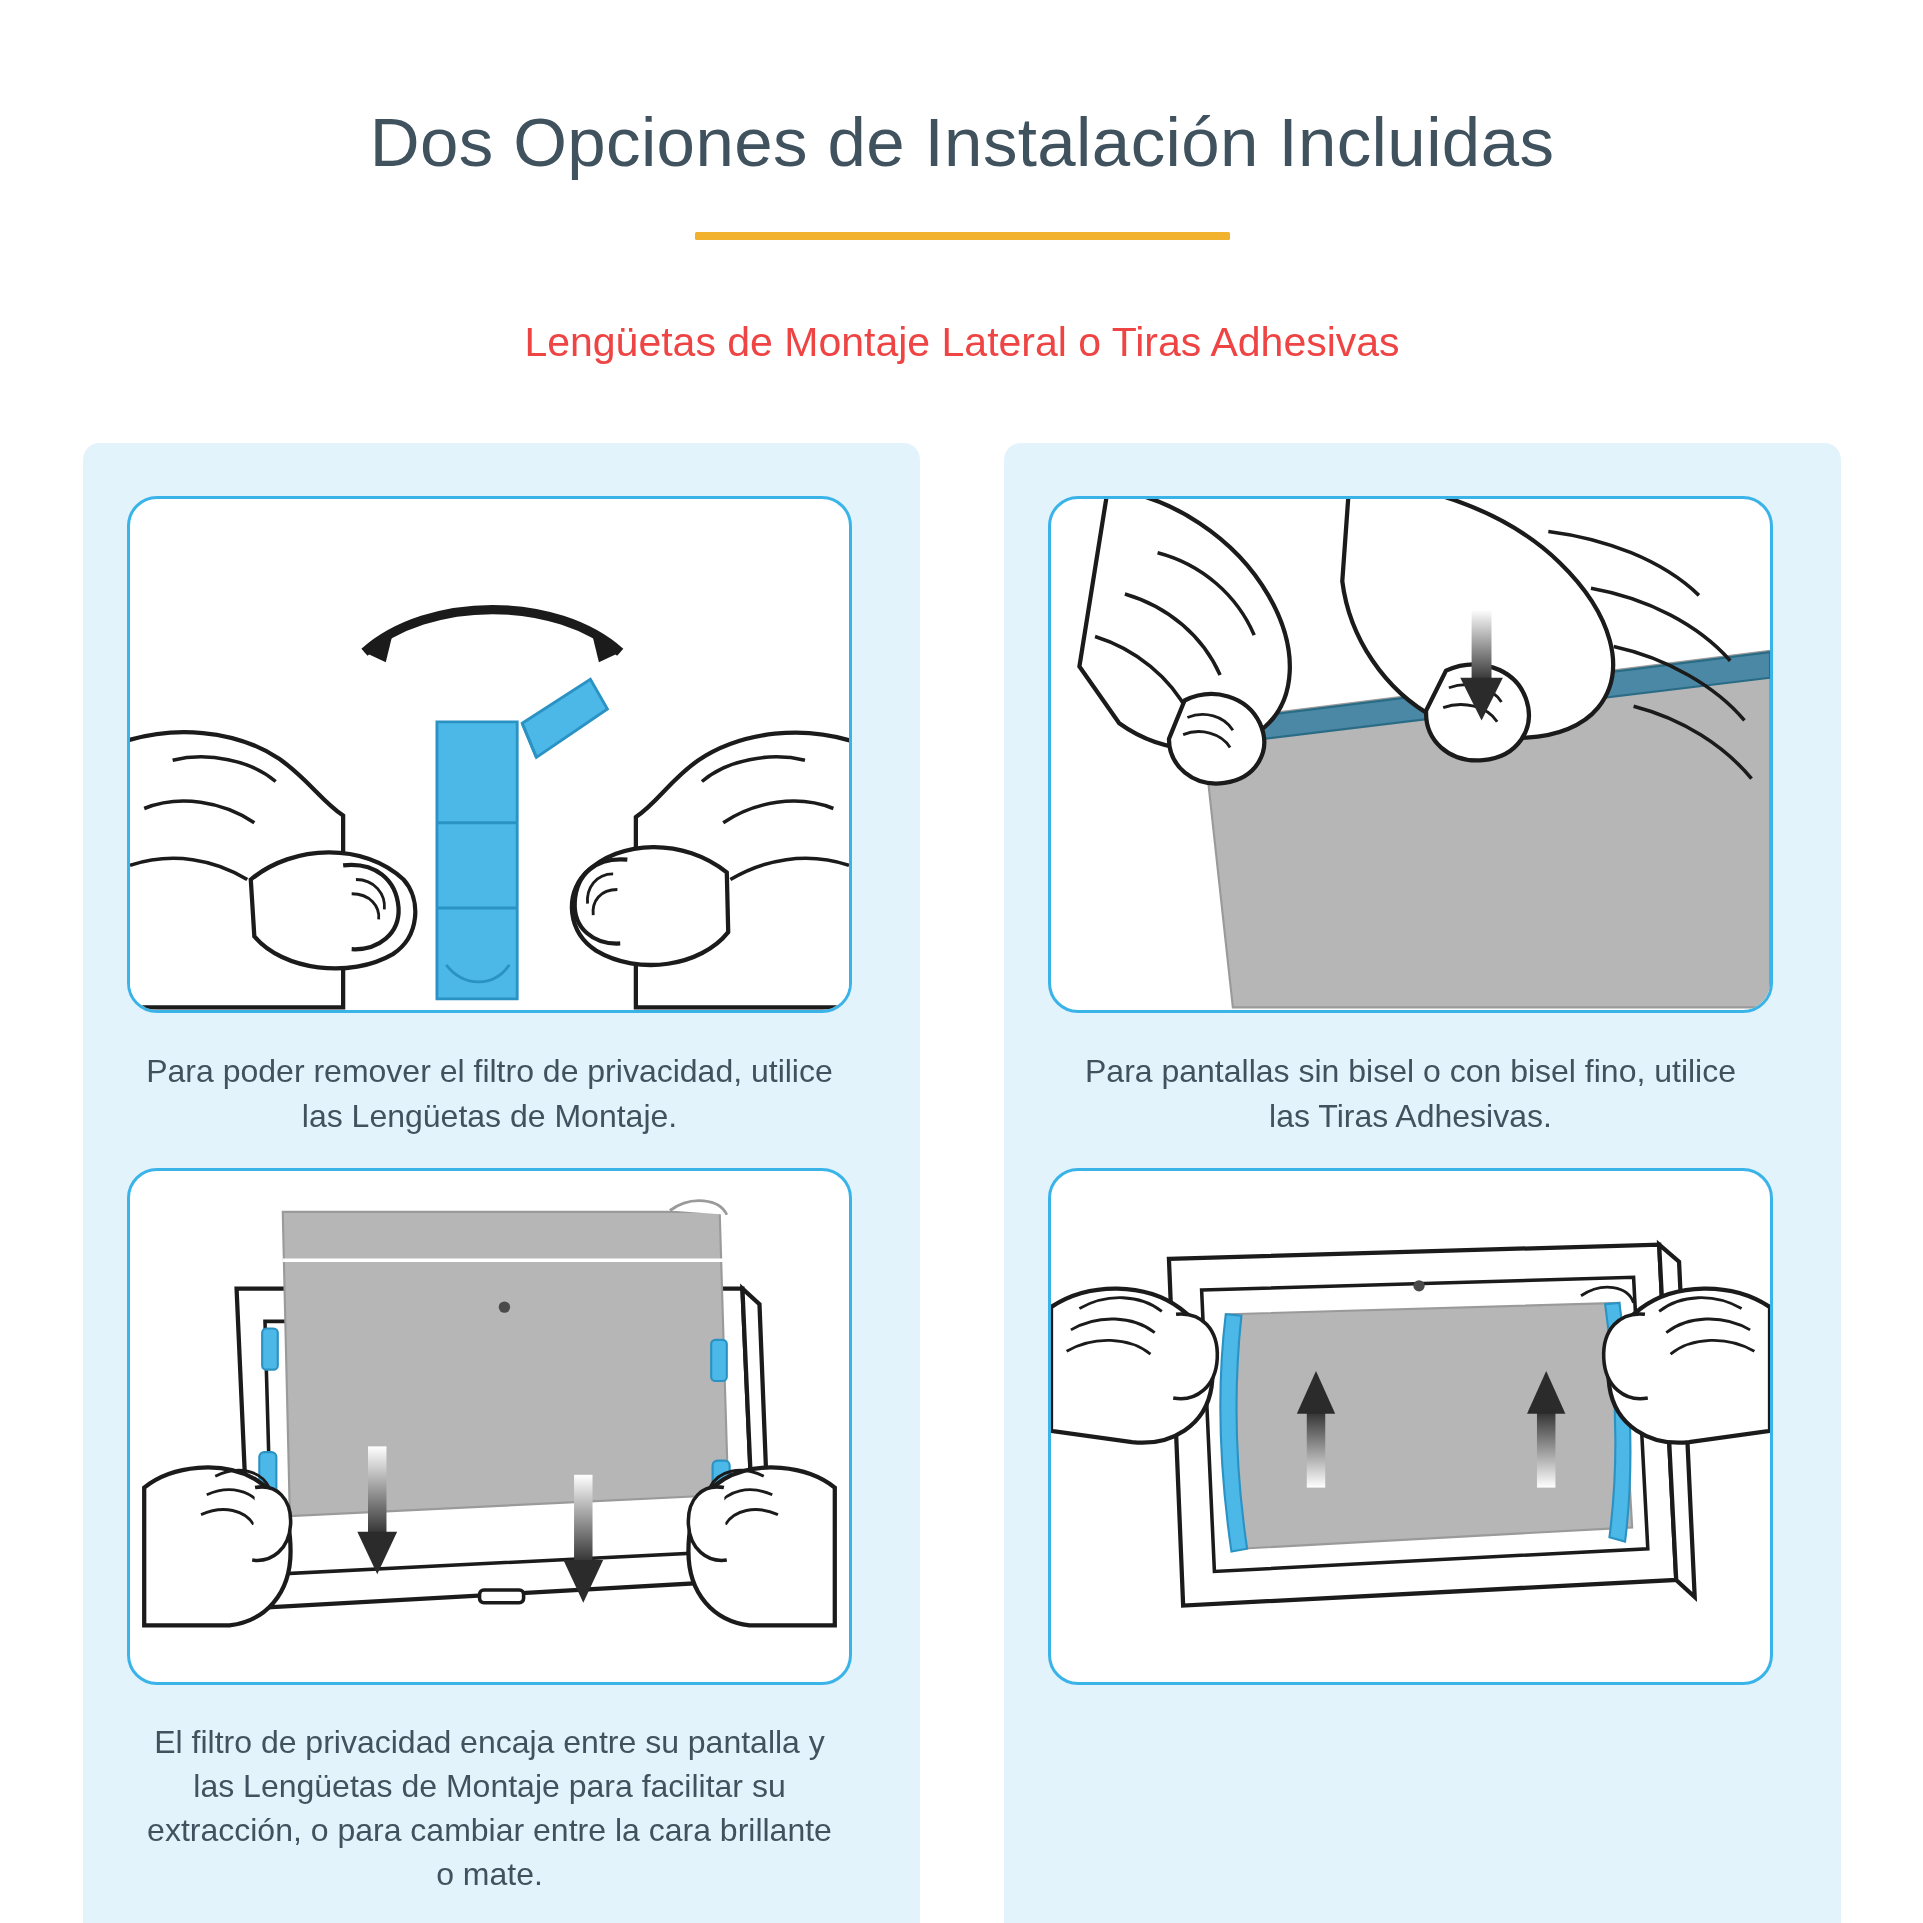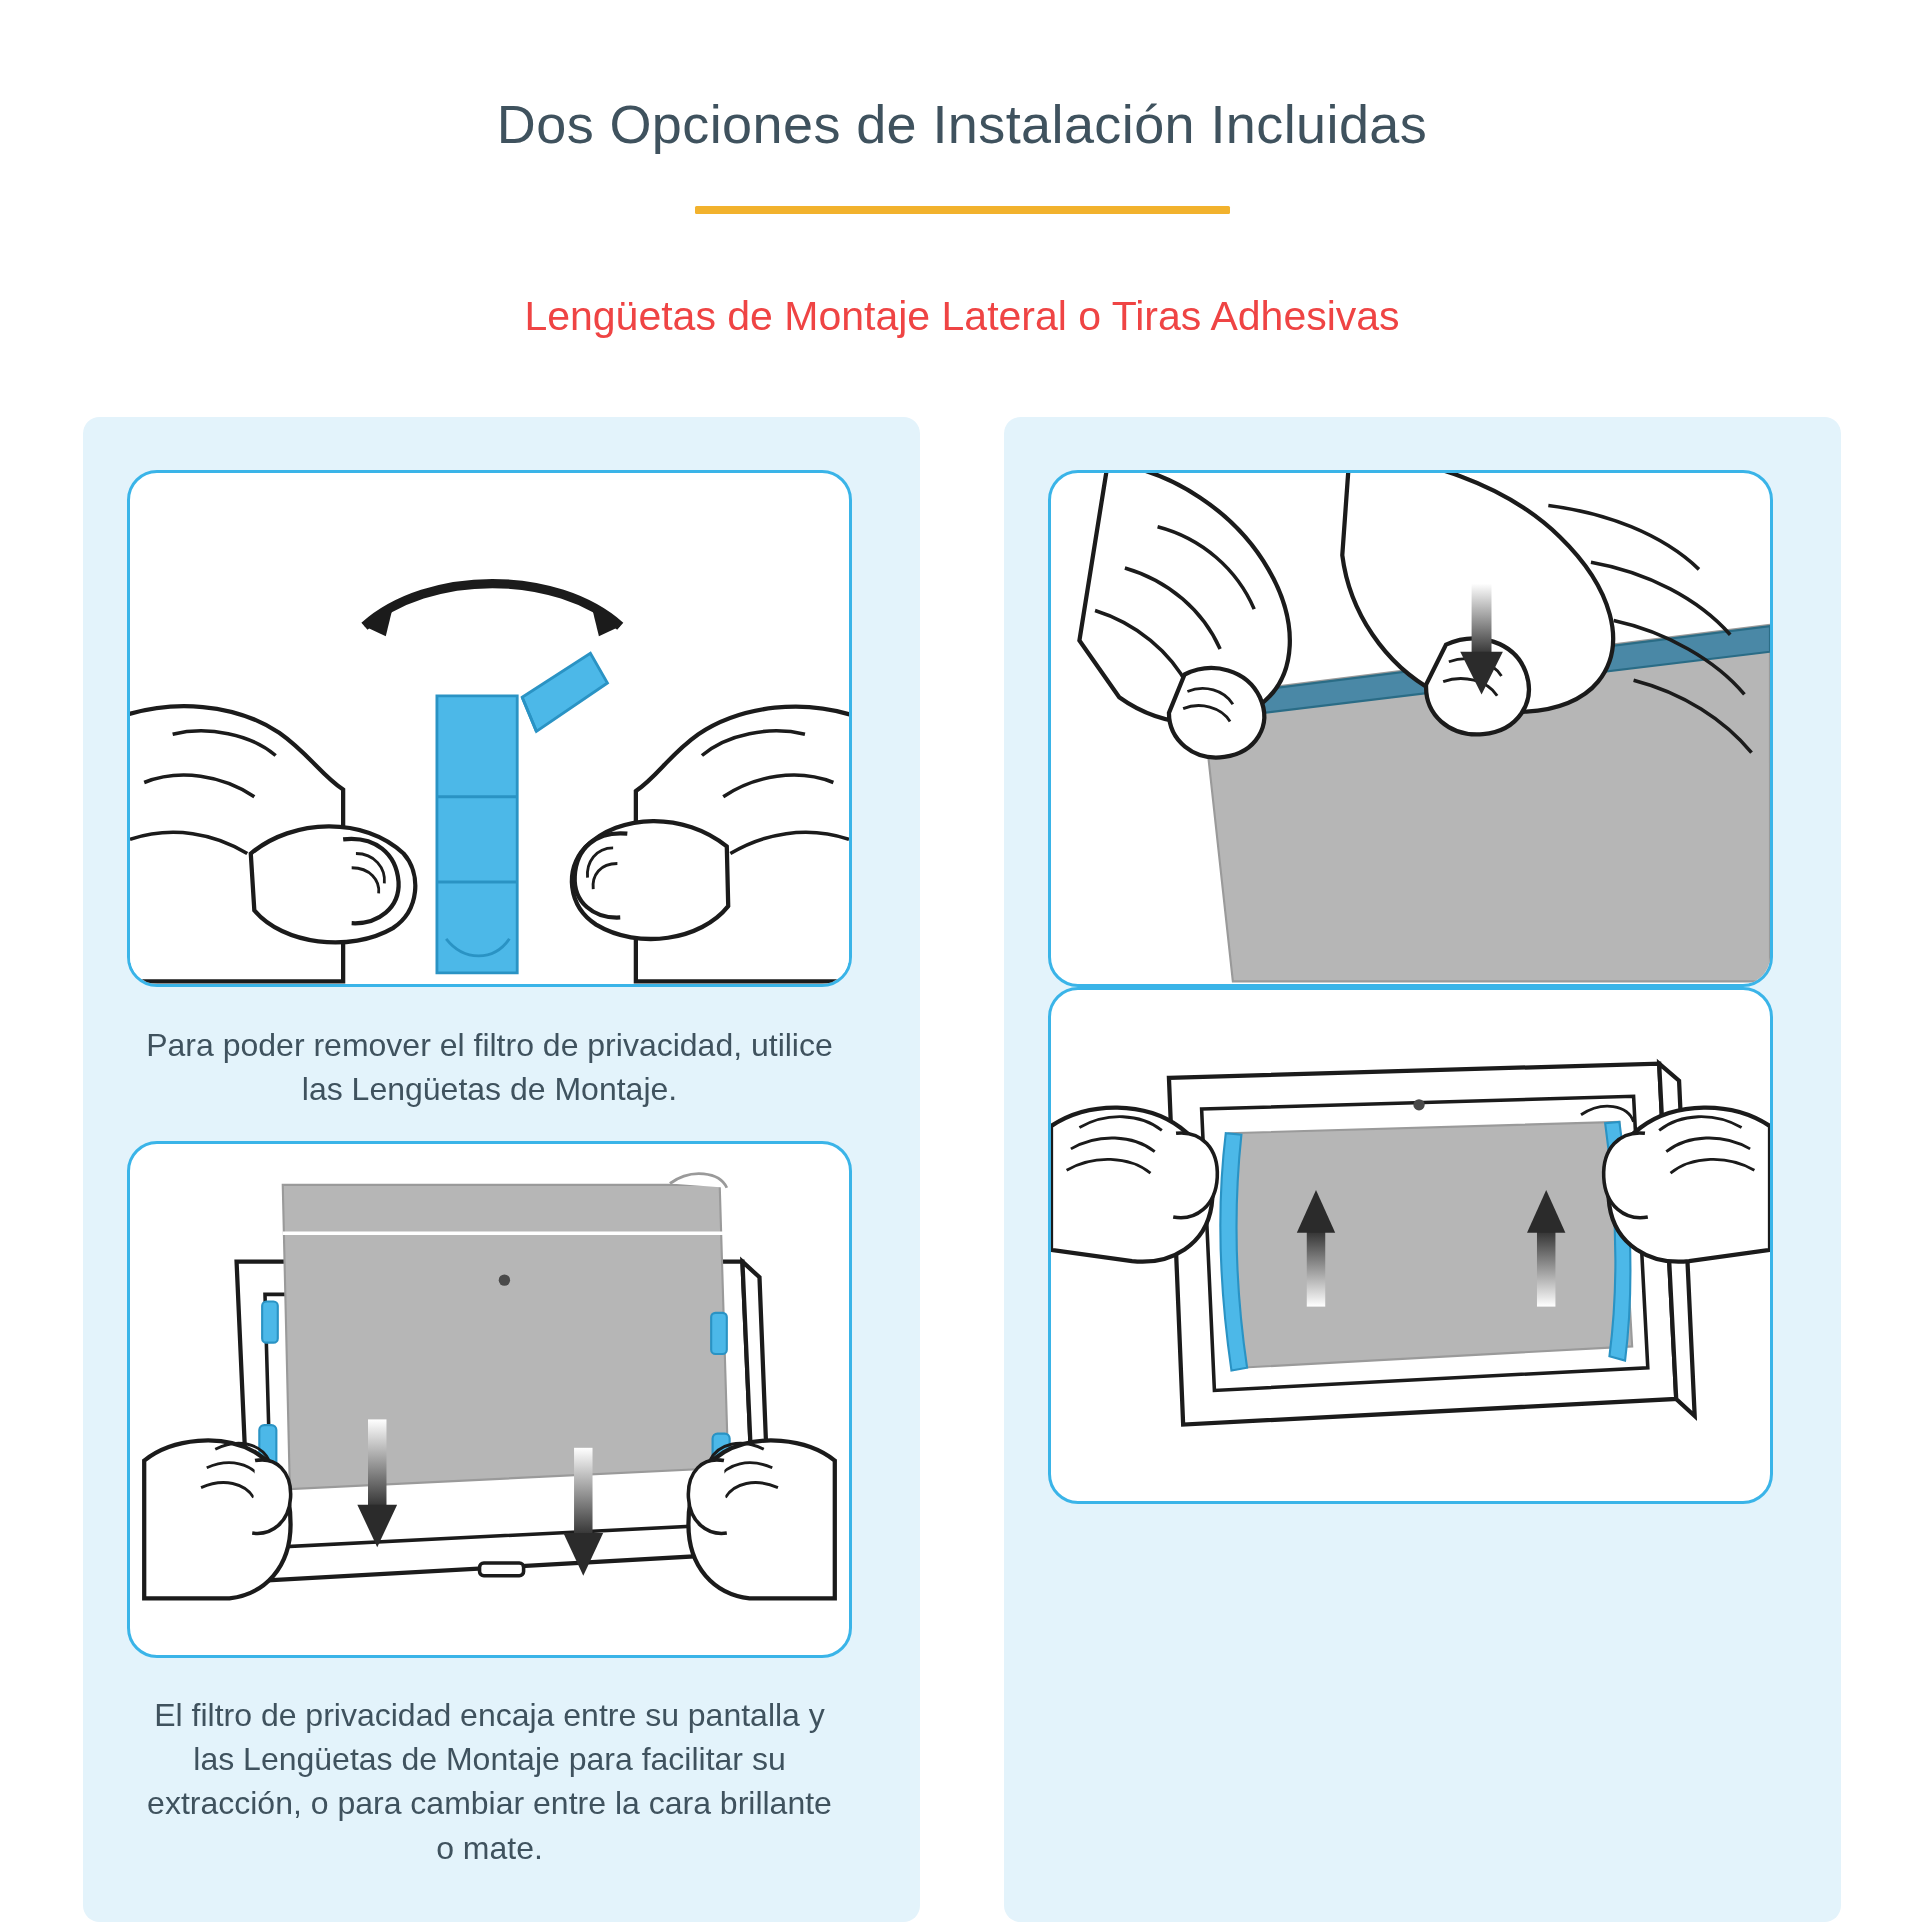--- a/index.html
+++ b/index.html
@@ -16,21 +16,21 @@
   }
   .page {
     position: relative;
     width: 1924px;
     height: 1924px;
     box-sizing: border-box;
     padding: 0 83px;
   }
   .main-title {
     text-align: center;
-    font-size: 54px;
+    font-size: 69px;
     font-weight: 400;
     color: #3f525e;
     letter-spacing: 0.4px;
     padding-top: 59px;
     line-height: 1.1;
   }
   .title-rule {
     width: 535px;
     height: 8.3px;
     background: #f2b22d;
@@ -223,20 +223,21 @@
 
           <path d="M556 226 C 600 206, 652 222, 668 264 C 684 308, 656 348, 608 352 C 560 356, 526 324, 528 282 Z" fill="#ffffff" stroke="#1b1b1b" stroke-width="6"></path>
           <path d="M560 250 C 588 240, 620 248, 634 270" fill="none" stroke="#1b1b1b" stroke-width="4"></path>
           <path d="M552 278 C 580 268, 614 276, 628 298" fill="none" stroke="#1b1b1b" stroke-width="4"></path>
 
           <rect x="592" y="140" width="28" height="104" fill="url(#arrGradR1)"></rect>
           <polygon points="576,236 636,236 606,296" fill="#2b2b2b"></polygon>
         </svg>
       </div>
 
+      <div class="caption">Para pantallas sin bisel o con bisel fino, utilice las Tiras Adhesivas.</div>
 
       <div class="illus-card">
         <svg viewBox="0 0 1012 688" xmlns="http://www.w3.org/2000/svg">
           <defs>
             <linearGradient id="arrGradUp1" x1="0" y1="1" x2="0" y2="0">
               <stop offset="0%" stop-color="#ffffff"></stop>
               <stop offset="100%" stop-color="#2b2b2b"></stop>
             </linearGradient>
             <linearGradient id="arrGradUp2" x1="0" y1="1" x2="0" y2="0">
               <stop offset="0%" stop-color="#ffffff"></stop>

